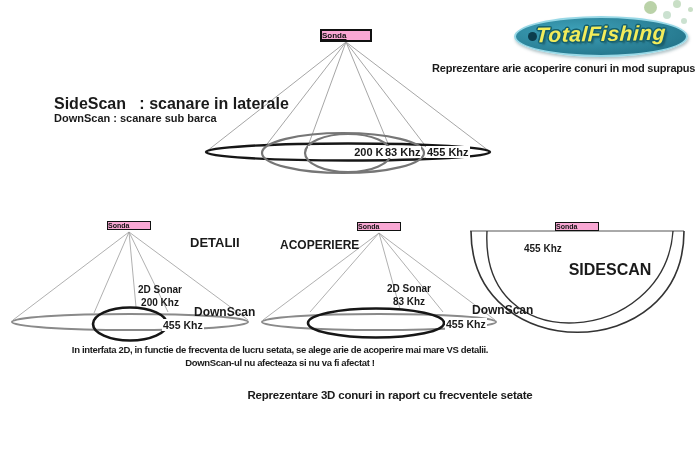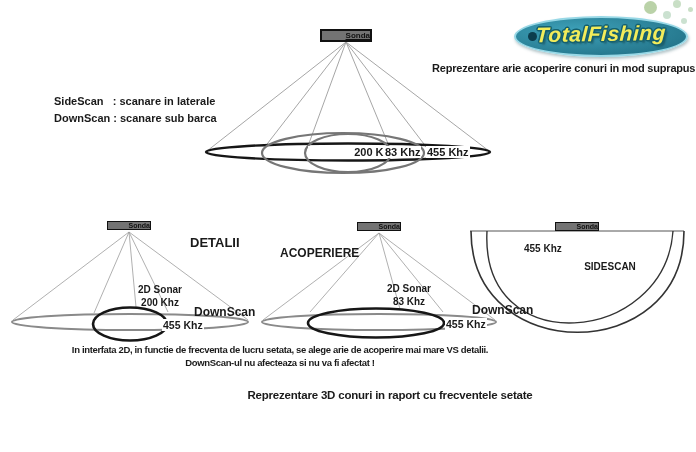--- a/index.html
+++ b/index.html
@@ -3,53 +3,53 @@
 <meta charset="utf-8">
 <style>
   html,body{margin:0;padding:0;background:#fff;}
   .page{position:relative;width:696px;height:452px;background:#ffffff;
         font-family:"Liberation Sans",sans-serif;overflow:hidden;}
   svg.layer{position:absolute;left:0;top:0;z-index:1;}
   .t{position:absolute;font-weight:bold;color:#1a1a1a;white-space:nowrap;z-index:2;padding-left:32px;}
 
   
   .legend1{left:22px;top:80px;font-size:11px;margin-top:32px;}
-  .legend2{left:22px;top:95px;font-size:11px;white-space:pre;}
+  .legend2{left:22px;top:95px;font-size:16px;white-space:pre;}
 
   
   .top-title{left:400px;top:62px;font-size:11px;letter-spacing:-0.2px;}
   .freq-inner{left:308px;top:146px;width:70px;text-align:center;font-size:11px;background:#fff;}
   .freq-middle{left:384px;top:146px;font-size:11px;background:#fff;padding:0 1px;}
   .freq-outer{left:426px;top:146px;font-size:11px;background:#fff;padding:0 1px;}
 
   
-  .sonda{position:absolute;border:2px solid #111;background:#737373;display:flex;
-         align-items:center;justify-content:flex-end;font-weight:bold;
+  .sonda{position:absolute;border:2px solid #111;background:#f9a8d4;display:flex;
+         align-items:center;justify-content:flex-start;font-weight:bold;
          text-decoration:underline;color:#111;z-index:3;}
   .sonda-top{left:320px;top:29px;width:48px;height:9px;font-size:8px;}
   .sonda-sm{width:42px;height:7px;font-size:7px;border-width:1.5px;}
   .sonda-detail{left:107px;top:221px;}
   .sonda-cover{left:357px;top:222px;}
   .sonda-side{left:555px;top:222px;}
 
   
   .detalii-title{left:158px;top:235px;font-size:13px;}
   .detail-sonar{left:93px;top:283px;width:70px;text-align:center;font-size:10px;line-height:13px;white-space:normal;}
   .detail-downscan{left:162px;top:305px;font-size:12px;}
   .detail-455{left:162px;top:319px;font-size:10.5px;background:#fff;padding:0 1px;}
 
   
-  .acoperiere-title{left:248px;top:238px;font-size:12px;margin-top:8px;}
+  .acoperiere-title{left:248px;top:238px;font-size:12px;}
   .cover-sonar{left:342px;top:282px;width:70px;text-align:center;font-size:10px;line-height:13px;white-space:normal;}
   .cover-downscan{left:440px;top:303px;font-size:12px;}
   .cover-455{left:445px;top:318px;font-size:10.5px;background:#fff;padding:0 1px;}
 
   
   .side-455{left:492px;top:243px;font-size:10px;}
-  .side-title{left:530px;top:261px;width:96px;text-align:center;font-size:10px;}
+  .side-title{left:530px;top:261px;width:96px;text-align:center;font-size:16px;}
 
   
   .note1{left:-52px;top:344px;width:600px;text-align:center;font-size:9.5px;letter-spacing:-0.35px;}
   .note2{left:-52px;top:357px;width:600px;text-align:center;font-size:9.5px;letter-spacing:-0.35px;}
   .caption{left:58px;top:389px;width:600px;text-align:center;font-size:11.5px;letter-spacing:-0.2px;}
 
   
   .logo{position:absolute;left:500px;top:0;width:196px;height:62px;z-index:4;}
   .logo-oval{position:absolute;left:14px;top:16px;width:170px;height:37px;
              border:2px solid #98d8e6;border-radius:50%;

